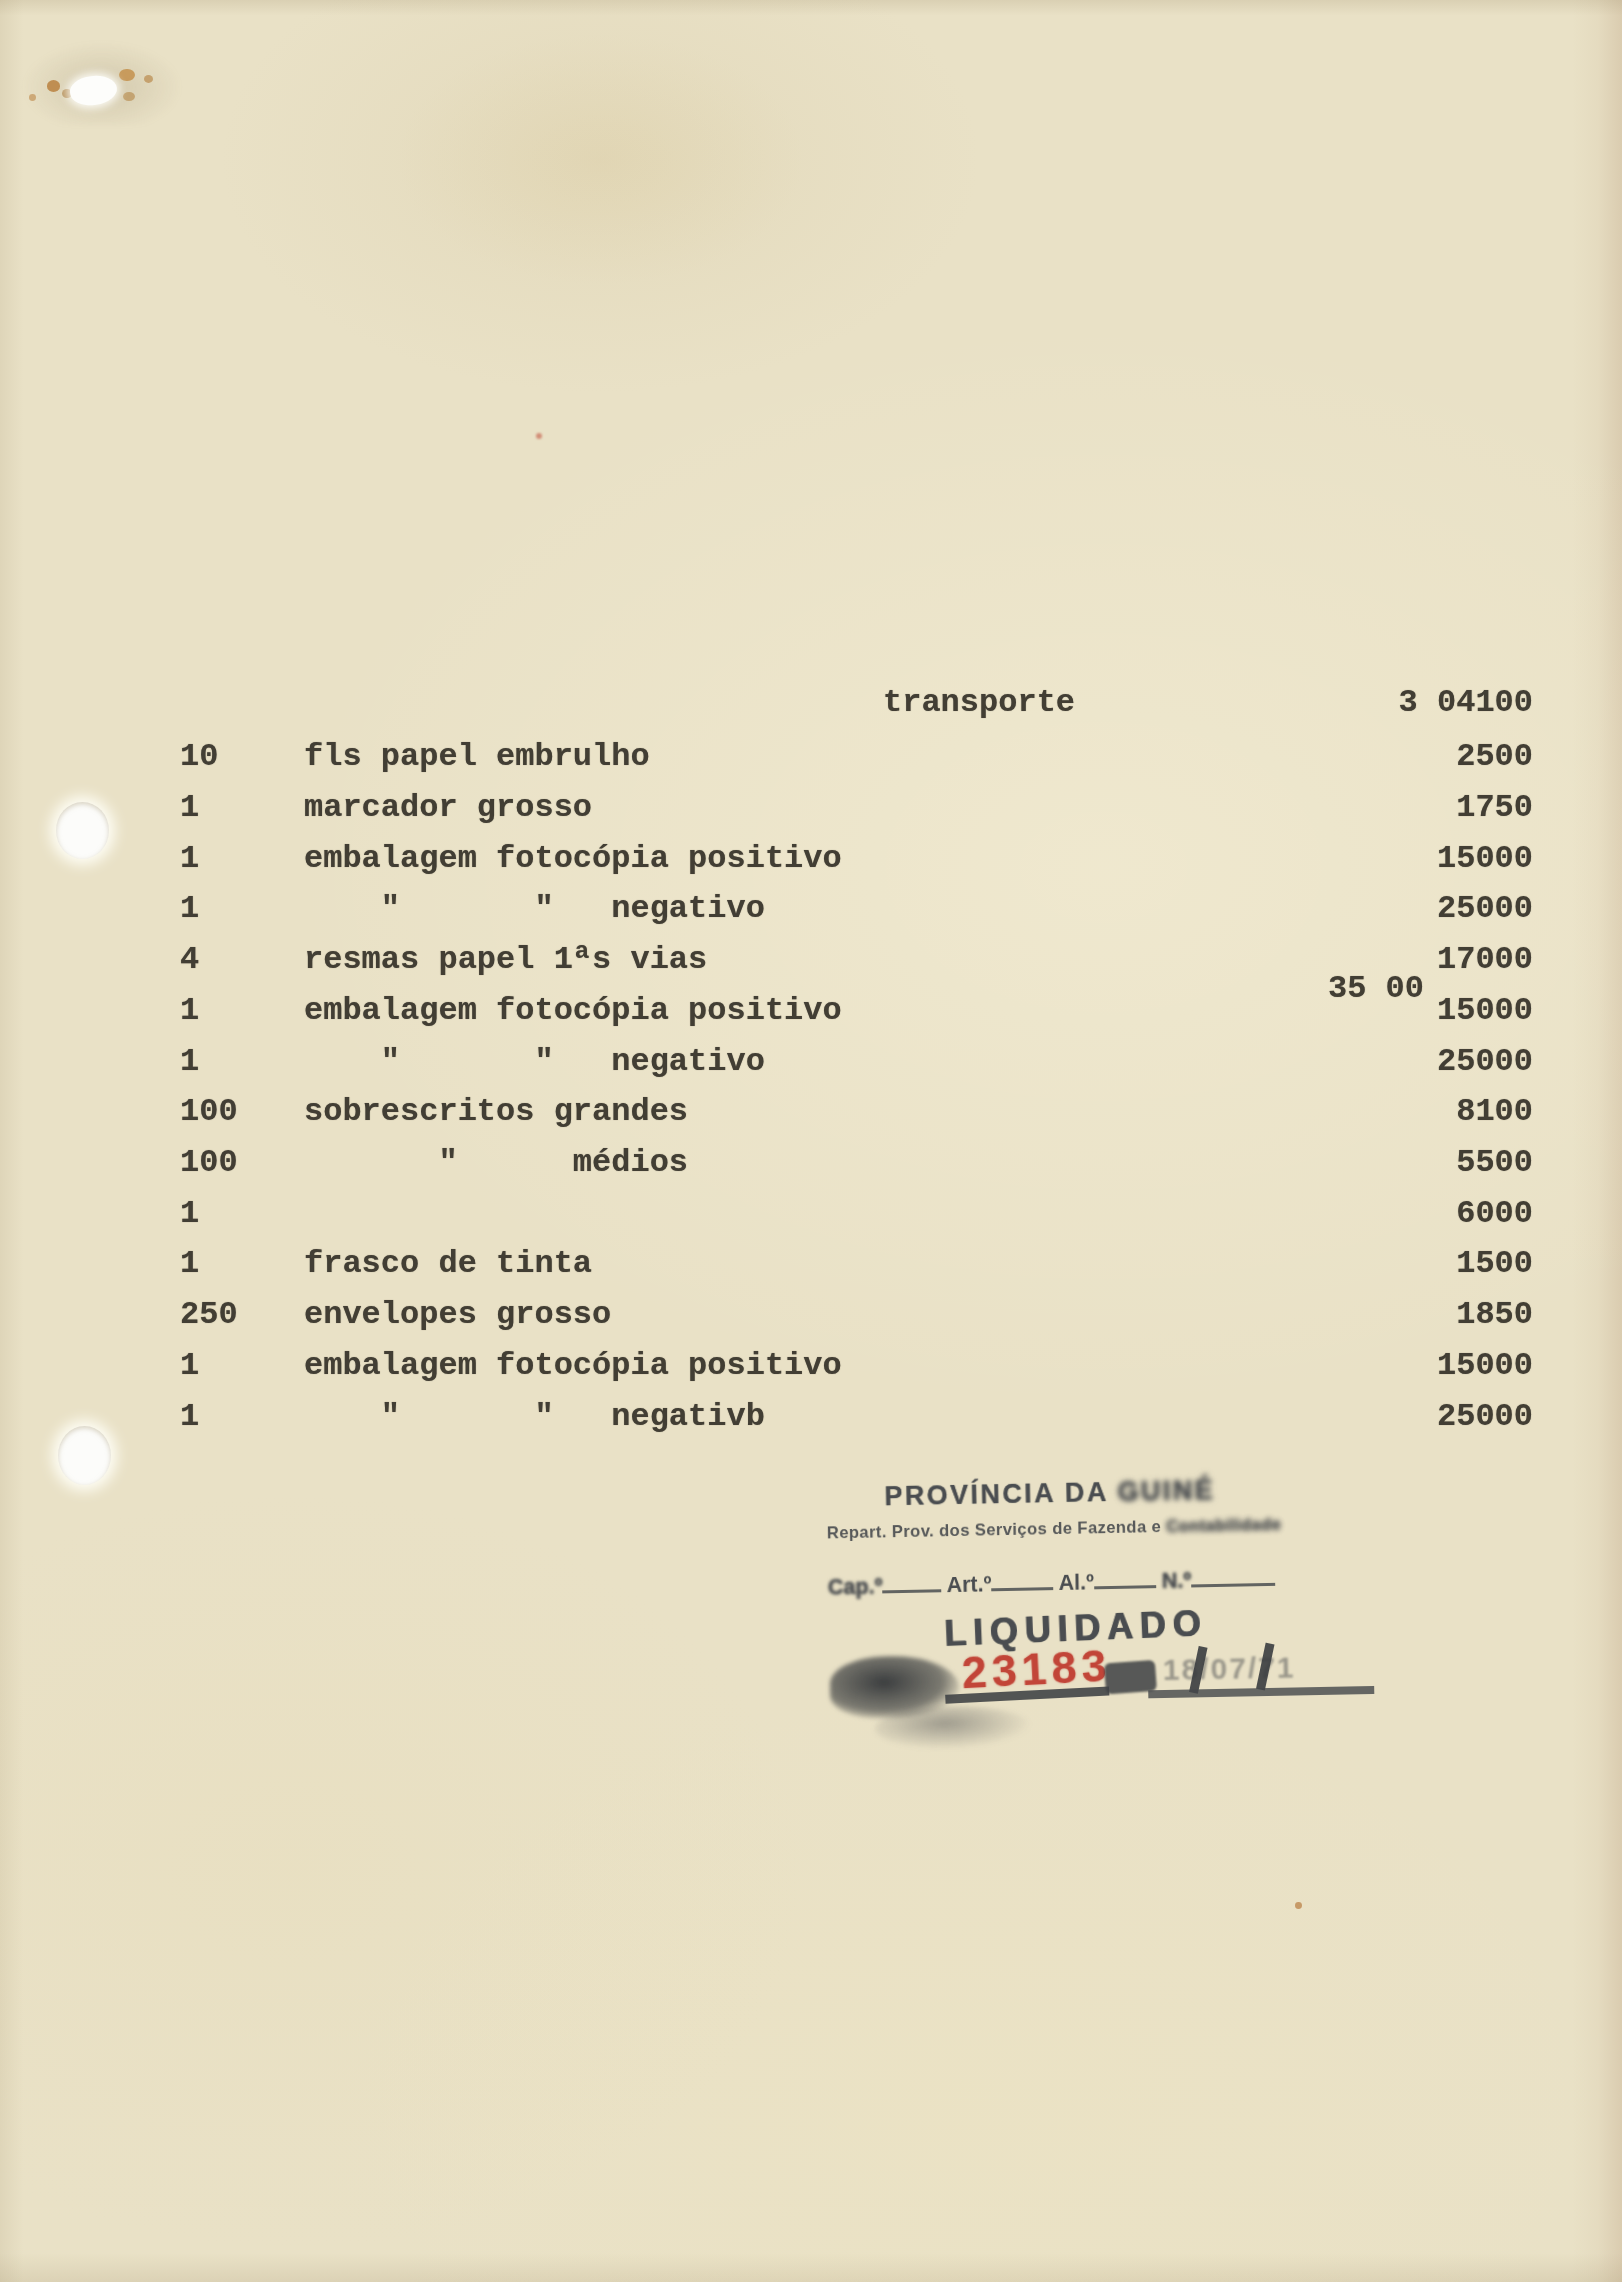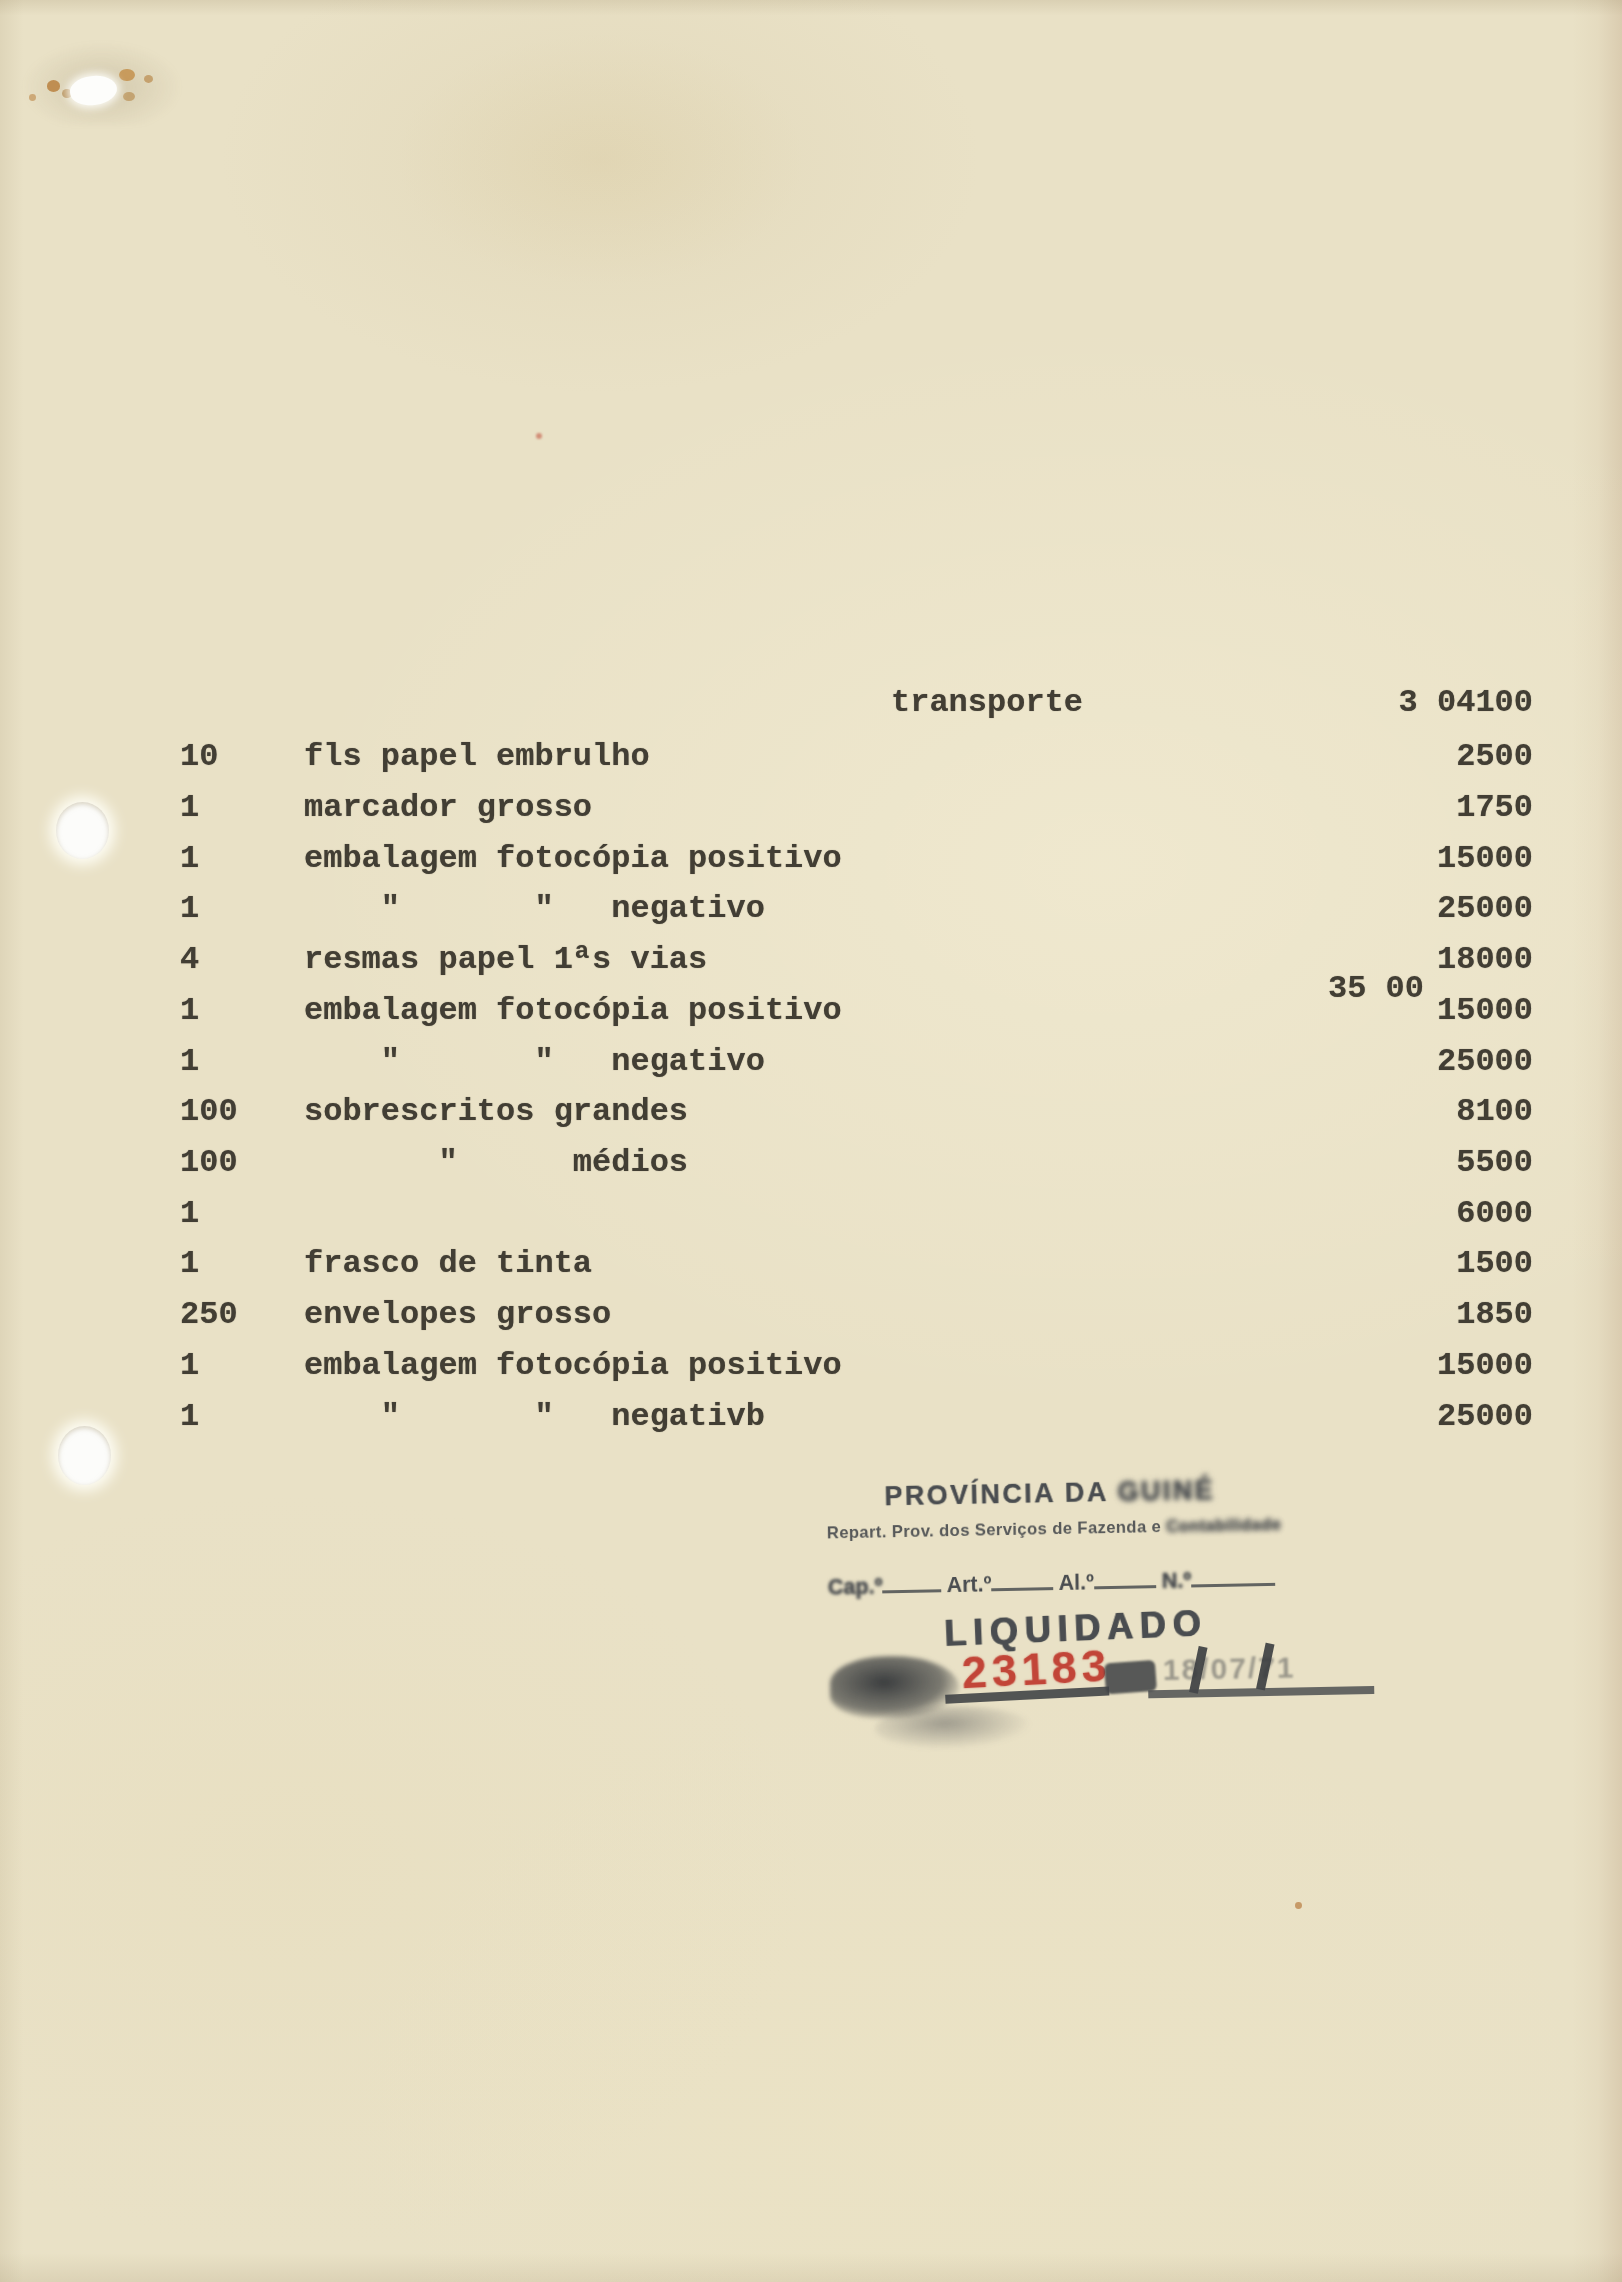--- a/index.html
+++ b/index.html
@@ -114,21 +114,21 @@
   <div class="sp sp5"></div>
   <div class="sp sp6"></div>
   <div class="white"></div>
 </div>
 
 <div class="speck-red"></div>
 <div class="speck-rust"></div>
 
 <div class="ledger">
     <div class="row" style="top: 683px;">
-      <span class="desc" style="left: 883px; margin-left: 8px;">transporte</span>
+      <span class="desc" style="left: 883px;">transporte</span>
       <span class="amount">3 04100</span>
     </div>
     <div class="row" style="top: 737px;">
       <span class="qty">10</span>
       <span class="desc">fls papel embrulho</span>
       <span class="amount">2500</span>
     </div>
     <div class="row" style="top: 788px;">
       <span class="qty">1</span>
       <span class="desc">marcador grosso</span>
@@ -141,21 +141,21 @@
     </div>
     <div class="row" style="top: 889px;">
       <span class="qty">1</span>
       <span class="desc">    "       "   negativo</span>
       <span class="amount">25000</span>
     </div>
     <div class="row" style="top: 940px;">
       <span class="qty">4</span>
       <span class="desc">resmas papel 1ªs vias</span>
       <span class="mid">35 00</span>
-      <span class="amount">18000</span>
+      <span class="amount">17000</span>
     </div>
     <div class="row" style="top: 991px;">
       <span class="qty">1</span>
       <span class="desc">embalagem fotocópia positivo</span>
       <span class="amount">15000</span>
     </div>
     <div class="row" style="top: 1042px;">
       <span class="qty">1</span>
       <span class="desc">    "       "   negativo</span>
       <span class="amount">25000</span>

